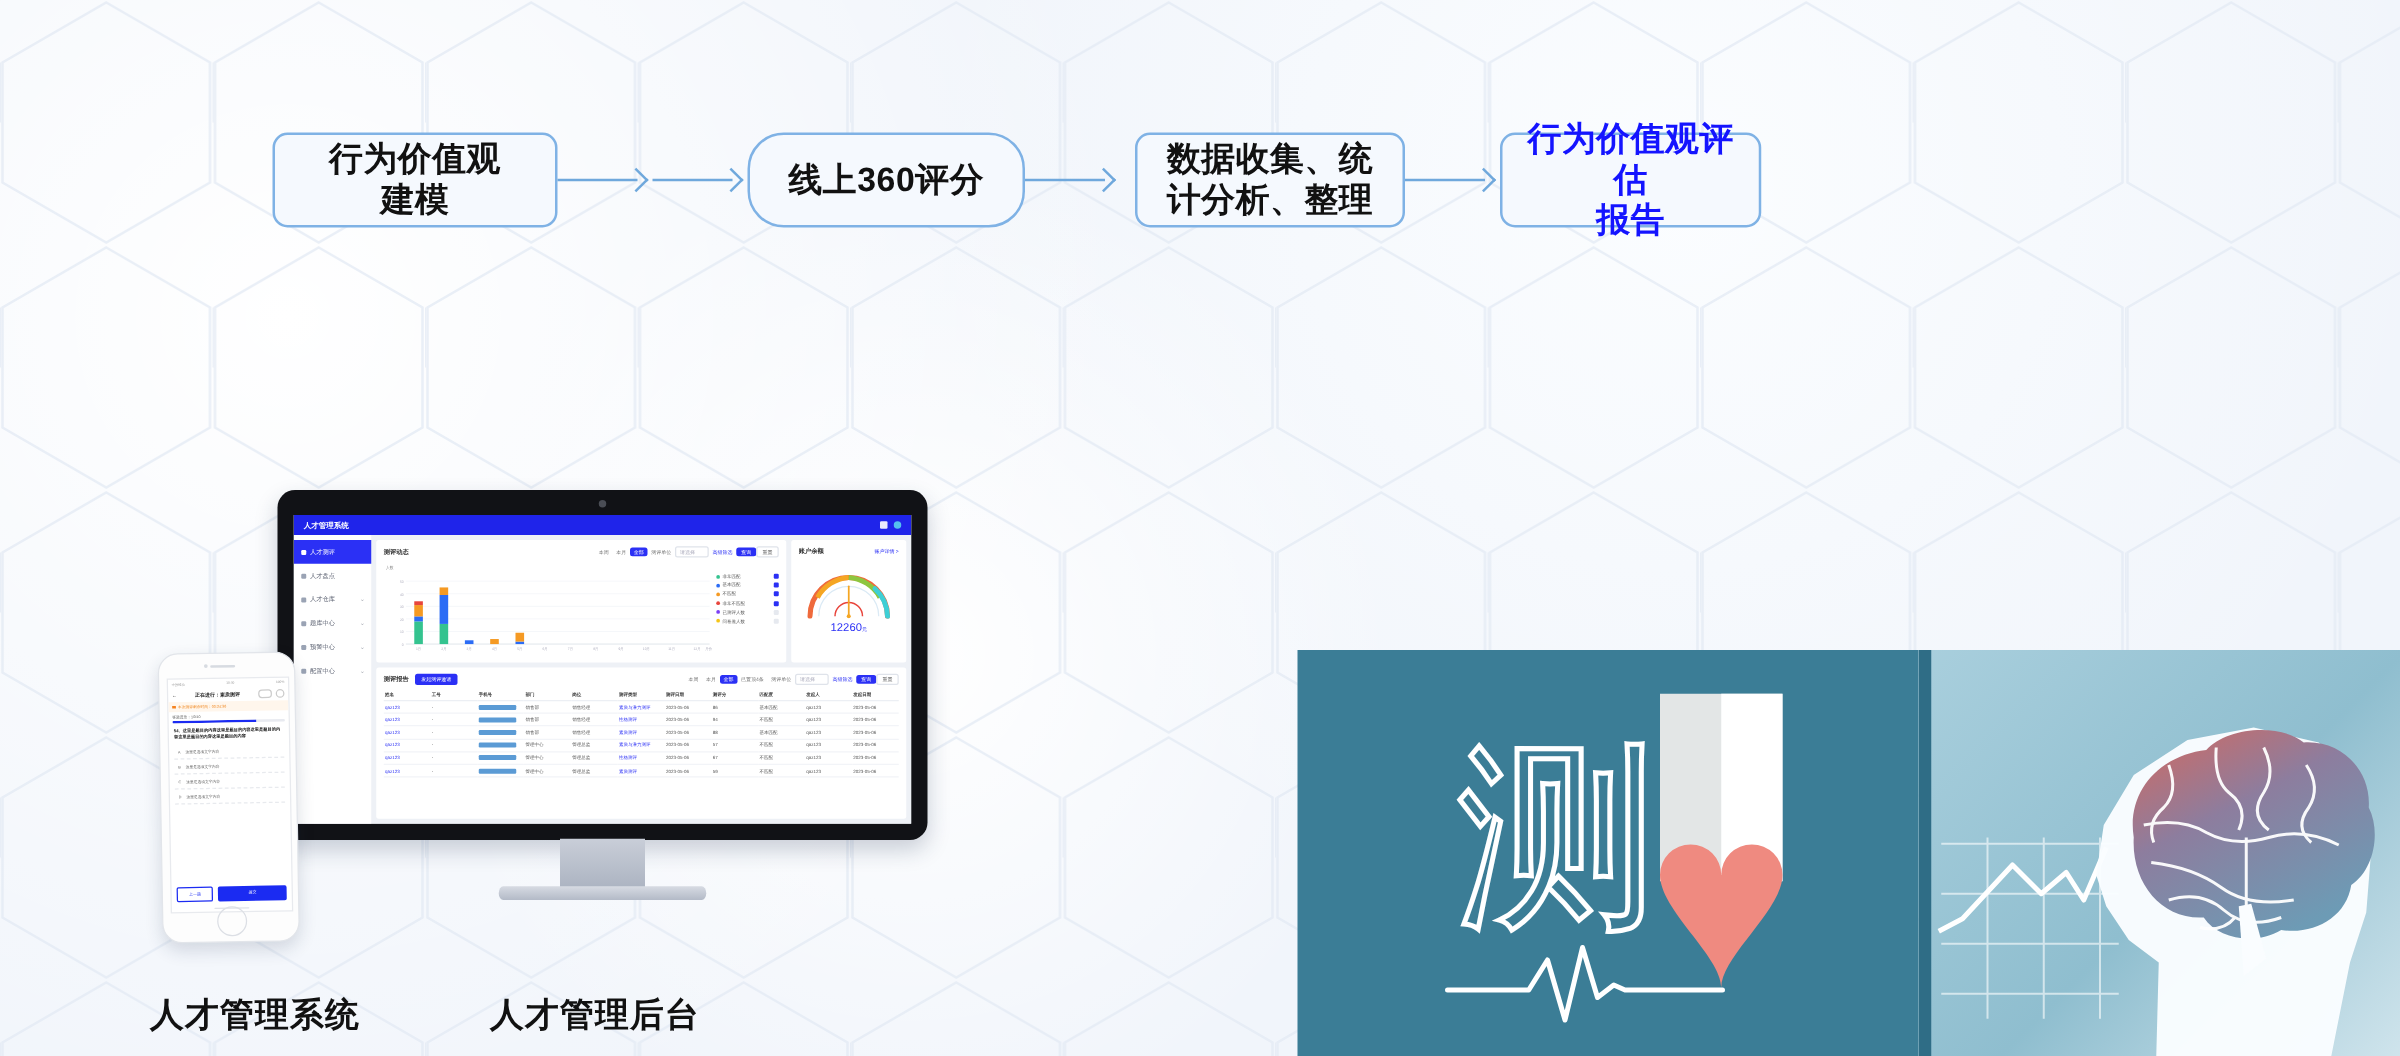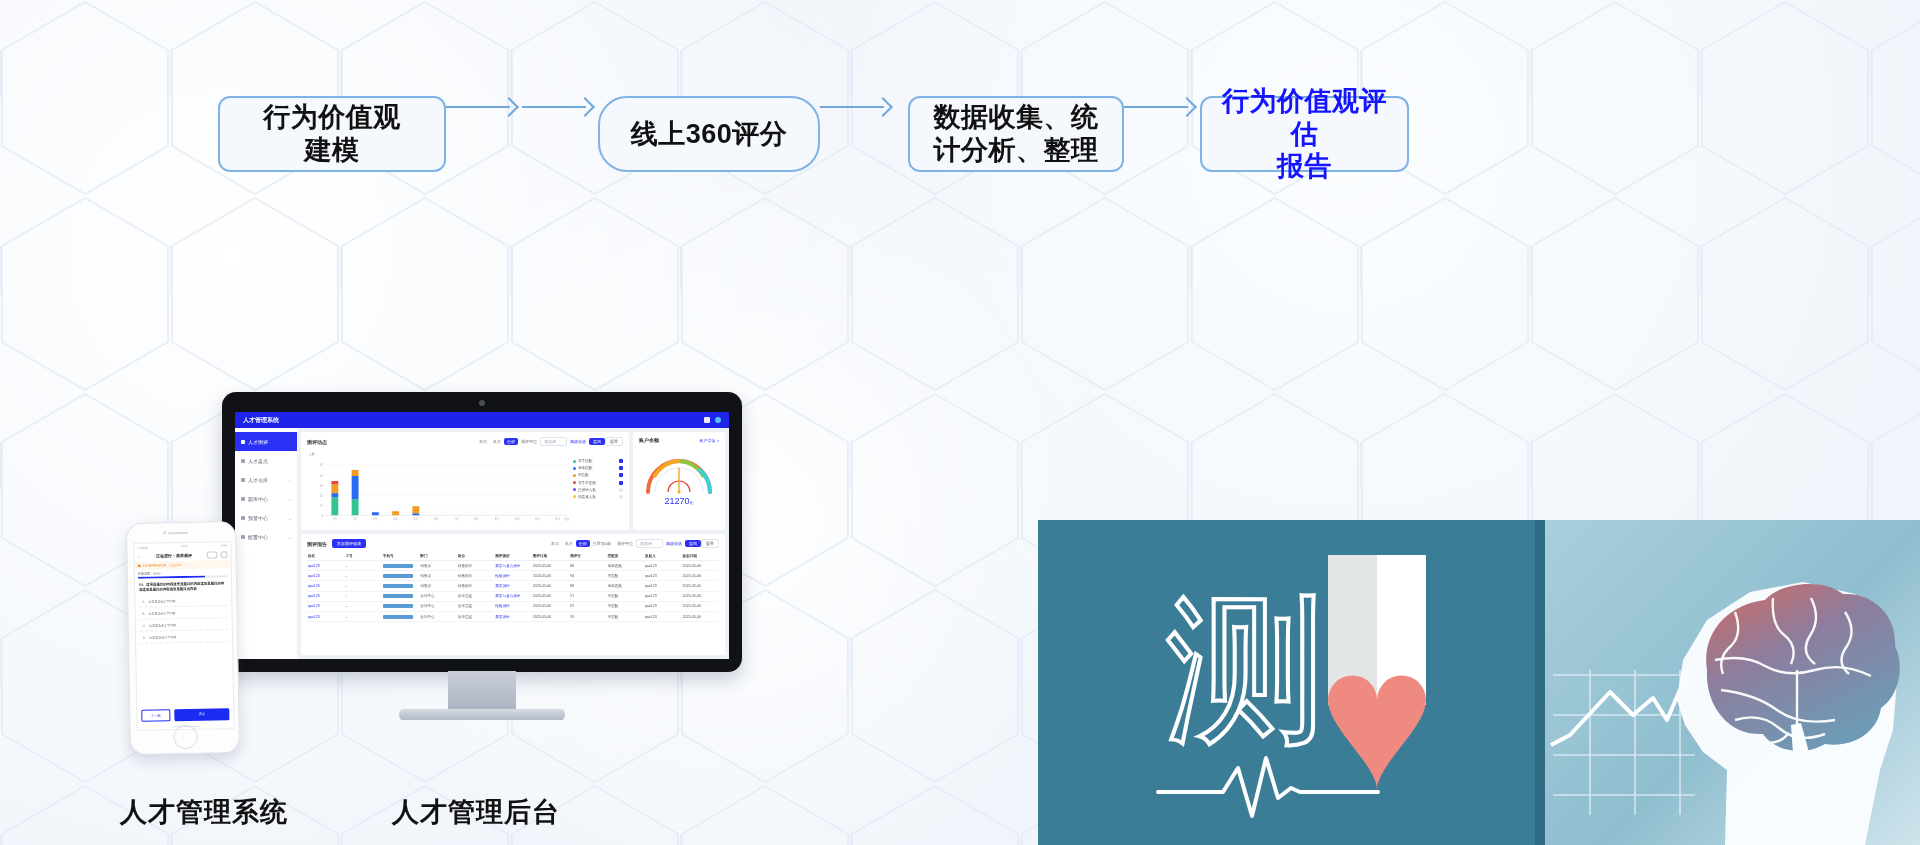--- a/index.html
+++ b/index.html
@@ -18,21 +18,21 @@
       radial-gradient(circle at 12% 30%, #ffffff 0%, rgba(255,255,255,0) 38%),
       radial-gradient(circle at 38% 62%, #ffffff 0%, rgba(255,255,255,0) 30%),
       radial-gradient(circle at 70% 18%, #fbfdff 0%, rgba(255,255,255,0) 40%);
     pointer-events:none;
   }
   .bg-hex svg{position:absolute;inset:0;width:100%;height:100%;}
 
   
   .flow{
     position:absolute;left:0;top:96px;width:1920px;height:96px;
-    display:flex;align-items:flex-start;padding-left:218px;box-sizing:border-box;
+    display:flex;align-items:center;padding-left:218px;box-sizing:border-box;
   }
   .flow-box{
     border:2px solid #7fb2e5;border-radius:12px;background:#f5f9fe;
     display:flex;align-items:center;justify-content:center;text-align:center;
     color:#111;font-weight:bold;font-size:27px;line-height:1.22;
     letter-spacing:.5px;box-sizing:border-box;
     height:76px;padding:0 16px;
   }
   .fb-1{width:228px;}
   .fb-2{width:186px;}
@@ -391,21 +391,21 @@
                     <path d="M12 27 A31 31 0 0 1 37 11" fill="none" stroke="#f5a623" stroke-width="4"></path>
                     <path d="M37 11 A31 31 0 0 1 62 27" fill="none" stroke="#8ec63f" stroke-width="4"></path>
                     <path d="M58 20 A31 31 0 0 1 68 42" fill="none" stroke="#3ecfd5" stroke-width="4" stroke-linecap="round"></path>
                     <path d="M13 42 A24 24 0 0 1 61 42" fill="none" stroke="#dbeaf5" stroke-width="1"></path>
                     <path d="M26 42 A11 11 0 0 1 48 42" fill="none" stroke="#e8453c" stroke-width="1.2"></path>
                     <line x1="37" y1="42" x2="37" y2="18" stroke="#f5a623" stroke-width="1.4" stroke-linecap="round"></line>
                     <circle cx="37" cy="42" r="1.6" fill="#f5a623"></circle>
                   </svg>
                 </div>
                 <div class="gauge-val">
-                  <span style="font-size:9px">21270</span><span>元</span>
+                  <span style="font-size:9px">12260</span><span>元</span>
                 </div>
               </div>
             </div>
 
             <div class="row2">
               <div class="card-hd">
                 <span class="card-title">测评报告</span>
                 <span class="btn" style="margin-left:5px;padding:1.6px 5px">发起测评邀请</span>
                 <span class="spacer"></span>
                 <span class="pill">本周</span>

